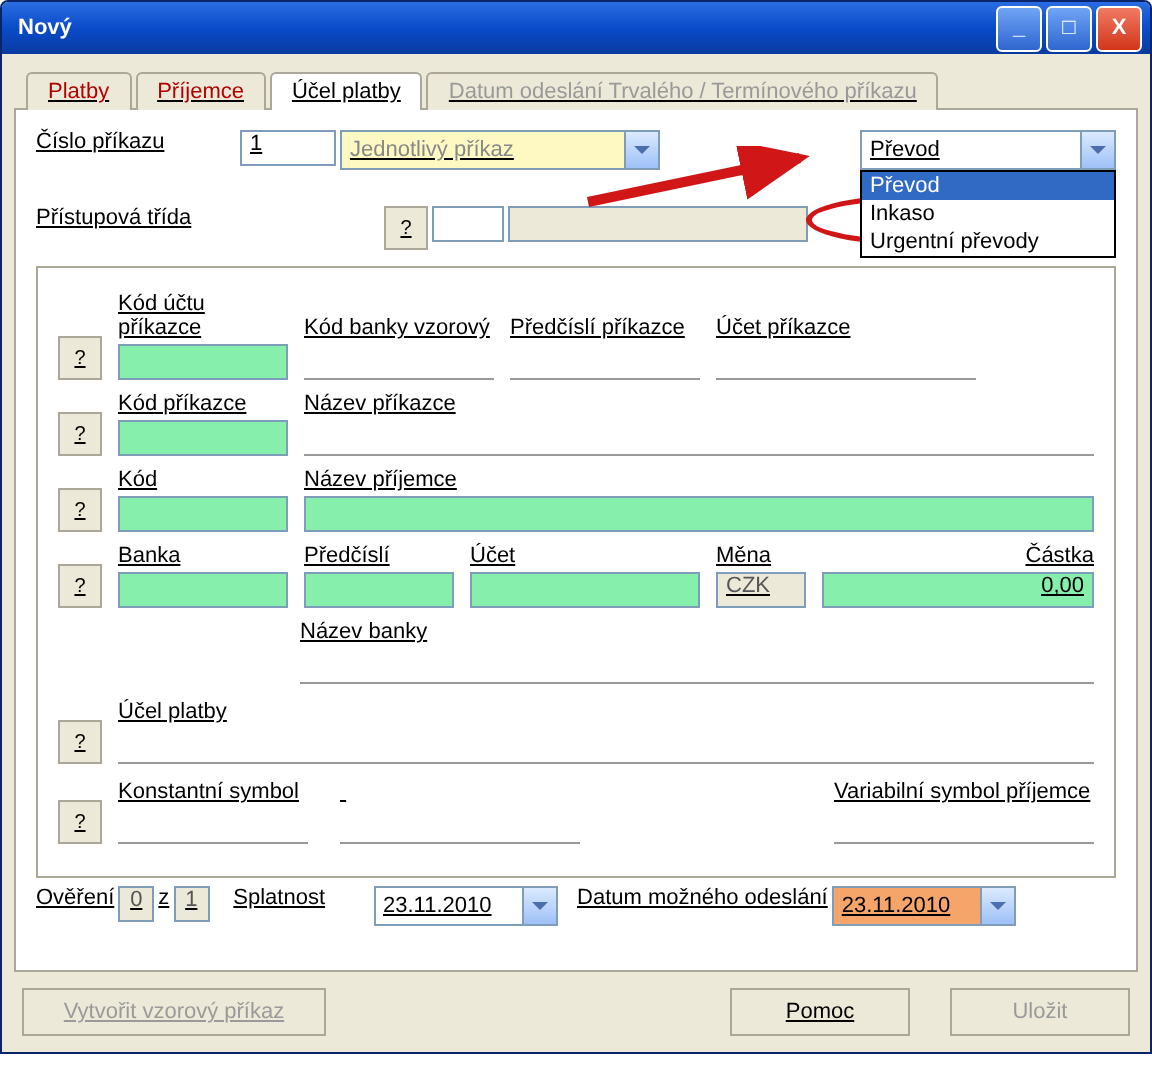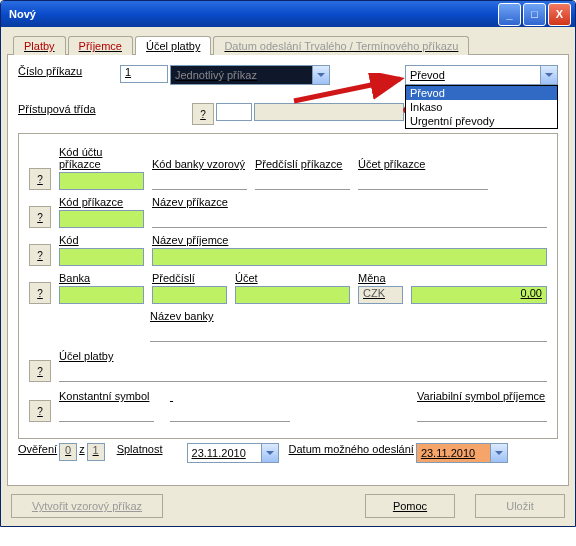--- a/index.html
+++ b/index.html
@@ -74,39 +74,39 @@
   }
   .row{display:flex;align-items:flex-start;margin-bottom:8px;gap:2px}
   .lbl{min-width:100px}
   .field{
     height:18px;
     border:1px solid #7f9db9;
     background:#fff;
     padding:0 4px;
     box-sizing:border-box;
   }
-  .field.orange{background:#bef264}
+  .field.orange{background:#86efac}
   .field.gray{background:#ece9d8}
   .field.readonly{background:#ece9d8;color:#555}
   .qbtn{
     width:20px;height:20px;
     border:1px solid #aca899;
     background:#ece9d8;
     display:flex;align-items:center;justify-content:center;
     font-size:10px;
   }
   .combo{
     height:20px;
     border:1px solid #7f9db9;
     background:#fff;
     display:flex;align-items:center;
     box-sizing:border-box;
     position:relative;
   }
-  .combo.disabled{background:#0f172a;color:#888}
+  .combo.disabled{background:#fef9c3;color:#888}
   .combo .txt{flex:1;padding:0 4px}
   .combo .drop{
     width:16px;height:100%;
     background:linear-gradient(#dbeaff,#9ec1f7);
     border-left:1px solid #7f9db9;
     display:flex;align-items:center;justify-content:center;
   }
   .drop svg{width:8px;height:8px}
   .dropdown-list{
     position:absolute;
@@ -188,21 +188,21 @@
           <div class="field" style="width:48px">1</div>
           <div class="combo disabled" style="width:160px">
             <span class="txt">Jednotlivý příkaz</span>
             <span class="drop">
                 <svg viewBox="0 0 8 8">
                   <path d="M0 2l4 4 4-4z" fill="#4b6eaf"></path>
                 </svg>
               </span>
           </div>
           <div style="flex:1"></div>
-          <div class="combo" style="width:153px">
+          <div class="combo" style="width:128px">
             <span class="txt">Převod</span>
             <span class="drop">
                 <svg viewBox="0 0 8 8">
                   <path d="M0 2l4 4 4-4z" fill="#4b6eaf"></path>
                 </svg>
               </span>
             <div class="dropdown-list">
               <div class="opt sel">Převod</div>
               <div class="opt">Inkaso</div>
               <div class="opt">Urgentní převody</div>
@@ -286,20 +286,21 @@
             </div>
             <div class="group" style="width:115px">
               <div class="glabel">Účet</div>
               <div class="field orange" style="width:100%"></div>
             </div>
             <div class="group" style="width:45px">
               <div class="glabel">Měna</div>
               <div class="field readonly" style="width:100%">CZK</div>
             </div>
             <div class="group" style="flex:1">
+              <div class="glabel" style="text-align:right">Částka</div>
               <div class="field orange amount" style="width:100%">0,00</div>
             </div>
           </div>
 
           <div class="group-row">
             <div style="width:20px"></div>
             <div style="width:85px"></div>
             <div class="group" style="flex:1">
               <div class="glabel">Název banky</div>
               <div class="underlined" style="width:100%"></div>

